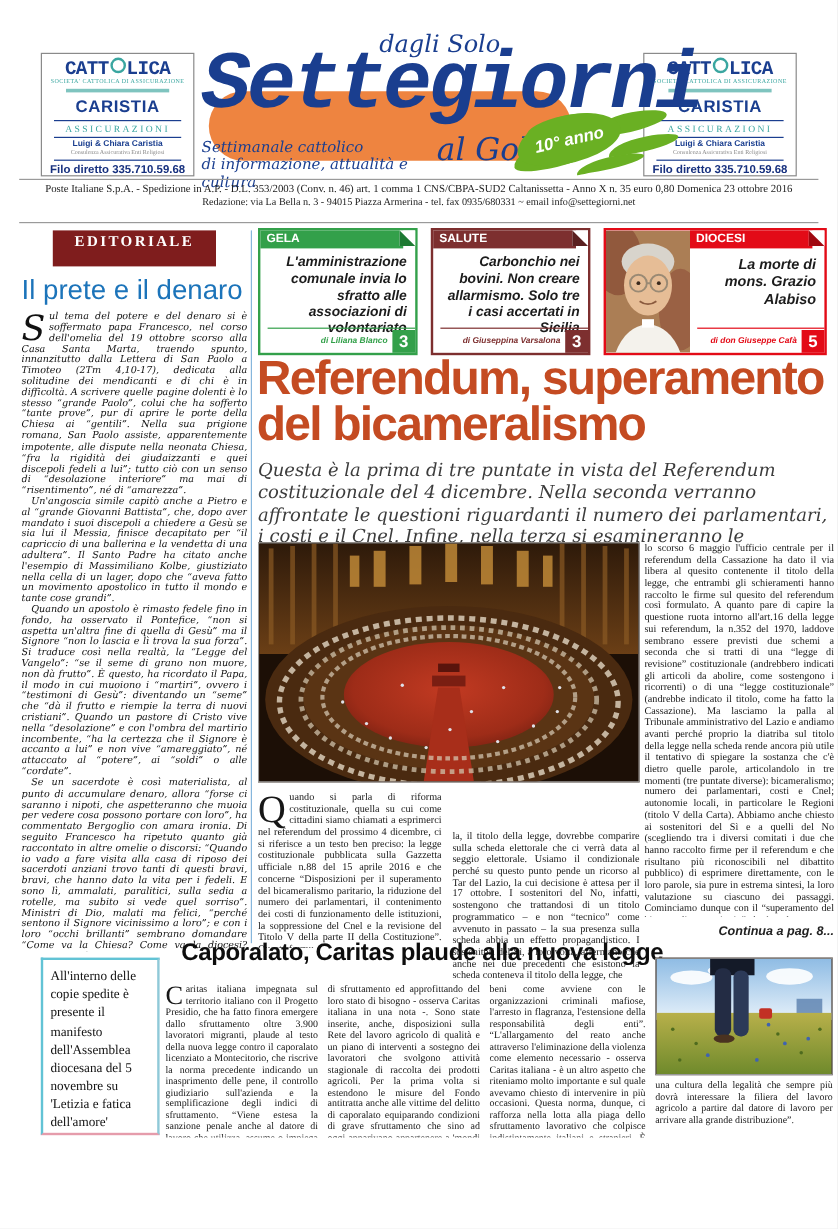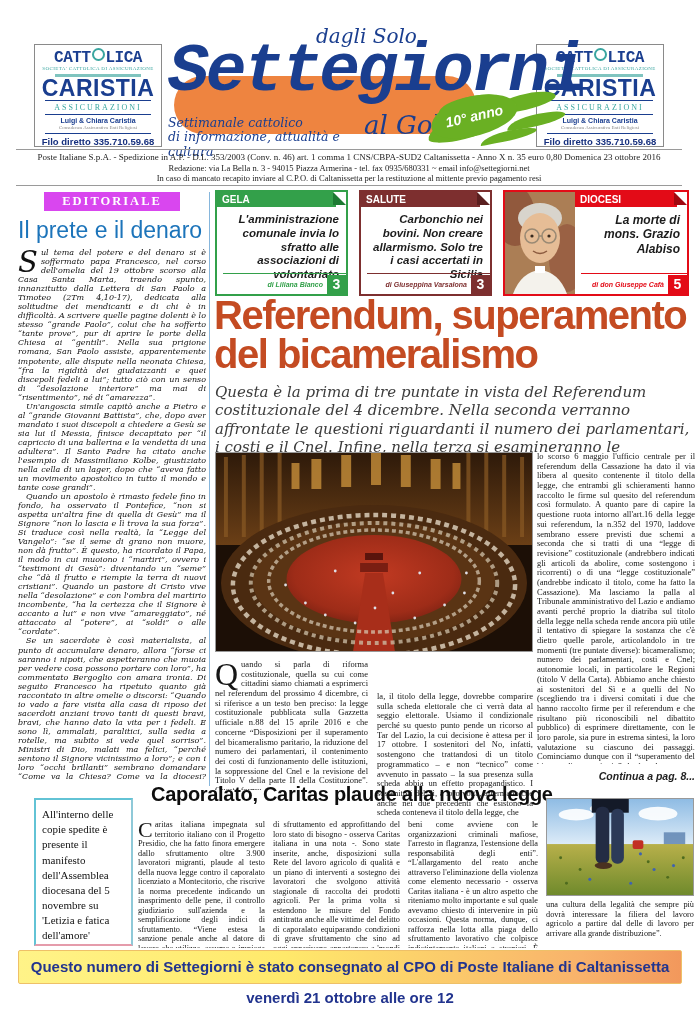--- a/index.html
+++ b/index.html
@@ -9,21 +9,21 @@
 
   
   .adbox{position:absolute;top:44px;width:128px;height:103px;border:1.5px solid #8a8a8a;
          background:#fff;text-align:center;padding:3px 2px;box-sizing:border-box;}
   .adbox .brand{font-family:Liberation Mono, monospace;font-weight:bold;font-size:16px;
                 color:#1a3e8f;letter-spacing:-0.5px;line-height:16px;}
   .ring{display:inline-block;width:9px;height:9px;border:2.5px solid #3aa6a0;border-radius:50%;
         vertical-align:1px;margin:0 1px;}
   .adbox .brand-small{font-size:5px;color:#3aa6a0;letter-spacing:0.4px;line-height:6px;}
   .tealbar{height:3px;width:70%;margin:2px auto;background:#7fc4bf;}
-  .adbox .agency{font-family:"Liberation Sans",sans-serif;font-weight:bold;font-size:23px;
+  .adbox .agency{font-family:"Liberation Sans",sans-serif;font-weight:bold;font-size:14px;
                  color:#1a3e8f;line-height:19px;letter-spacing:0.5px;}
   .adline{height:1px;background:#1a3e8f;margin:2px 8px;}
   .adbox .agency-small{font-size:8px;color:#3aa6a0;letter-spacing:2px;line-height:9px;}
   .adbox .agents{font-family:"Liberation Sans",sans-serif;font-weight:bold;font-size:7px;
                  color:#1a3e8f;line-height:8px;margin-top:1px;}
   .adbox .agents-small{font-size:5px;color:#888;line-height:6px;}
   .adbox .phone{font-family:"Liberation Sans",sans-serif;font-weight:bold;font-size:9.5px;
                 color:#16307e;margin-top:2px;}
 
   
@@ -46,21 +46,21 @@
                font-size:14px;color:#fff;transform:rotate(-2deg);white-space:nowrap;}
 
   
   .hairline{position:absolute;left:16px;right:16px;border-top:1px solid #9a9a9a;}
   .mailing{position:absolute;left:16px;right:16px;top:152px;text-align:center;color:#222;}
   .mailing .m1{font-size:9px;line-height:11px;}
   .mailing .m2{font-size:8.5px;line-height:10px;}
 
   
   .editorial{position:absolute;left:18px;top:192px;width:188px;}
-  .ed-kicker{margin:0 26px;height:19px;background:#d946ef;color:#fff;text-align:center;
+  .ed-kicker{margin:0 26px;height:30px;background:#7f1d1d;color:#fff;text-align:center;
              font-family:"Liberation Serif",serif;font-weight:bold;font-size:12.5px;line-height:19px;
              letter-spacing:2px;}
   .ed-title{margin-top:7px;font-family:"Liberation Sans",sans-serif;font-size:23px;color:#1c74ba;
             line-height:1.05;}
   .ed-body{margin-top:6px;height:534px;overflow:hidden;font-family:"DejaVu Serif",serif;
            font-style:italic;font-size:8px;line-height:1.13;text-align:justify;color:#111;}
   .ed-body p{margin:0;text-indent:8px;}
   .ed-body p.first{text-indent:0;}
   .dropcap-ed{float:left;font-size:29px;line-height:24px;padding:2px 3px 0 0;font-style:italic;}
   .vrule{position:absolute;left:209px;top:192px;height:594px;width:1px;background:#86b6dc;}
@@ -177,21 +177,20 @@
     <div class="st-post">al Golfo</div>
     <div class="splash">
       <span>10° anno</span>
     </div>
   </div>
 
   <div class="hairline" style="top:149px;"></div>
   <div class="mailing">
     <div class="m1">Poste Italiane S.p.A. - Spedizione in A.P. - D.L. 353/2003 (Conv. n. 46) art. 1 comma 1 CNS/CBPA-SUD2 Caltanissetta - Anno X n. 35 euro 0,80 Domenica 23 ottobre 2016</div>
     <div class="m2">Redazione: via La Bella n. 3 - 94015 Piazza Armerina - tel. fax 0935/680331 ~ email info@settegiorni.net</div>
-    <div class="m2">In caso di mancato recapito inviare al C.P.O. di Caltanissetta per la restituzione al mittente previo pagamento resi</div>
   </div>
   <div class="hairline" style="top:185px;"></div>
 
   <div class="editorial">
     <div class="ed-kicker">EDITORIALE</div>
     <div class="ed-title">Il prete e il denaro</div>
     <div class="ed-body">
       <p class="first"><span class="dropcap-ed">S</span><span>ul tema del potere e del denaro si è soffermato papa Francesco, nel corso dell'omelia del 19 ottobre scorso alla Casa Santa Marta, traendo spunto, innanzitutto dalla Lettera di San Paolo a Timoteo (2Tm 4,10-17), dedicata alla solitudine dei mendicanti e di chi è in difficoltà. A scrivere quelle pagine dolenti è lo stesso “grande Paolo”, colui che ha sofferto “tante prove”, pur di aprire le porte della Chiesa ai “gentili”. Nella sua prigione romana, San Paolo assiste, apparentemente impotente, alle dispute nella neonata Chiesa, “fra la rigidità dei giudaizzanti e quei discepoli fedeli a lui”; tutto ciò con un senso di “desolazione interiore” ma mai di “risentimento”, né di “amarezza”.</span></p>
       <p><span>Un'angoscia simile capitò anche a Pietro e al “grande Giovanni Battista”, che, dopo aver mandato i suoi discepoli a chiedere a Gesù se sia lui il Messia, finisce decapitato per “il capriccio di una ballerina e la vendetta di una adultera”. Il Santo Padre ha citato anche l'esempio di Massimiliano Kolbe, giustiziato nella cella di un lager, dopo che “aveva fatto un movimento apostolico in tutto il mondo e tante cose grandi”.</span></p>
       <p><span>Quando un apostolo è rimasto fedele fino in fondo, ha osservato il Pontefice, “non si aspetta un'altra fine di quella di Gesù” ma il Signore “non lo lascia e lì trova la sua forza”. Si traduce così nella realtà, la “Legge del Vangelo”: “se il seme di grano non muore, non dà frutto”. È questo, ha ricordato il Papa, il modo in cui muoiono i “martiri”, ovvero i “testimoni di Gesù”: diventando un “seme” che “dà il frutto e riempie la terra di nuovi cristiani”. Quando un pastore di Cristo vive nella “desolazione” e con l'ombra del martirio incombente, “ha la certezza che il Signore è accanto a lui” e non vive “amareggiato”, né attaccato al “potere”, ai “soldi” o alle “cordate”.</span></p>
@@ -366,17 +365,16 @@
         <circle cx="44" cy="82" r="1.6"></circle>
           <circle cx="86" cy="86" r="1.6"></circle>
       </g>
       <rect x="46" y="0" width="38" height="14" fill="#141a28"></rect>
       <rect x="50" y="8" width="14" height="58" rx="6" fill="#232c44"></rect>
       <rect x="66" y="10" width="13" height="56" rx="6" fill="#2c3a58"></rect>
       <ellipse cx="58" cy="68" rx="9" ry="3.5" fill="#4a3220"></ellipse>
       <rect x="88" y="42" width="11" height="9" rx="2" fill="#c23024"></rect>
     </svg>
   </div>
-  <div class="capcol cap4">una cultura della legalità che sempre più dovrà interessare la filiera del lavoro agricolo a partire dal delle di lavoro per arrivare alla grande distribuzione”.</div>
-
-  <div class="banner">Questo numero di Settegiorni è stato consegnato al CPO di Poste Italiane di Caltanissetta venerdì 21 ottobre alle ore 12</div>
+  <div class="capcol cap4">una cultura della legalità che sempre più dovrà interessare la filiera del lavoro agricolo a partire dal datore di lavoro per arrivare alla grande distribuzione”.</div>
+
 
 </div>
 
 </body></html>

